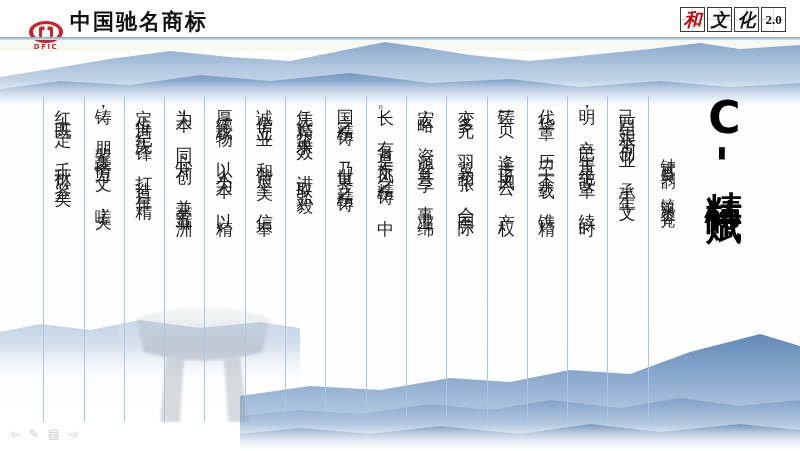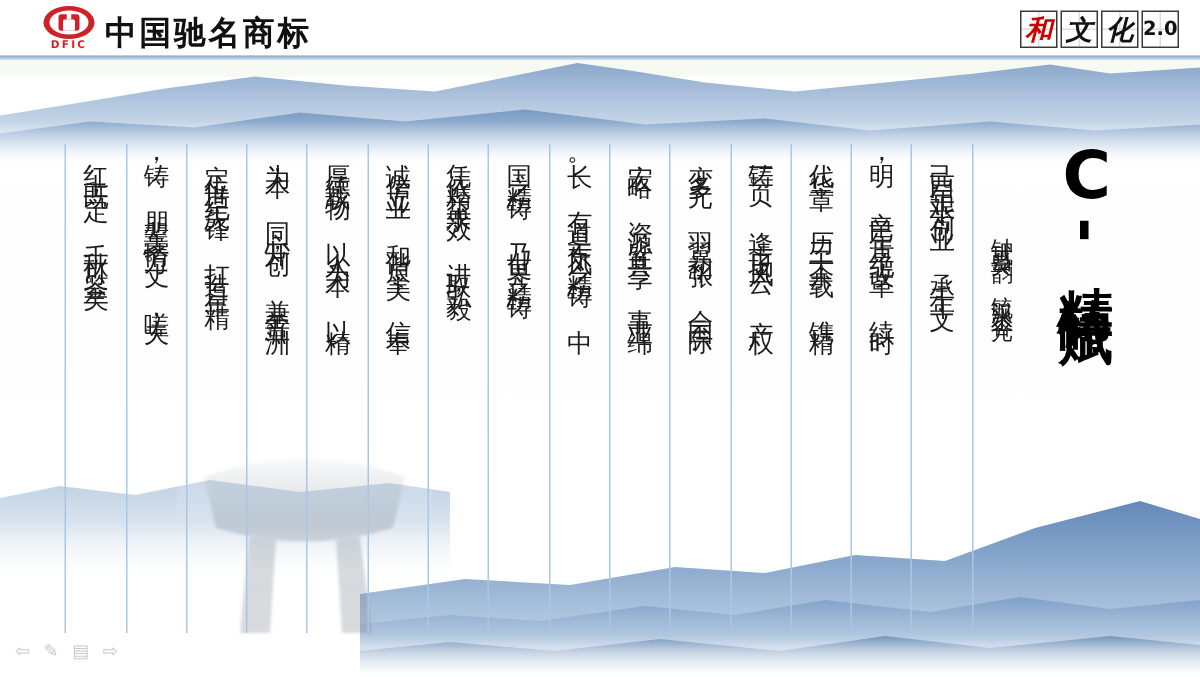--- a/index.html
+++ b/index.html
@@ -1,33 +1,33 @@
 <!DOCTYPE html>
 <html><head>
 <meta charset="utf-8">
 <style>
   html,body{margin:0;padding:0;background:#fff;}
   .slide{position:relative;width:800px;height:451px;background:linear-gradient(180deg,#ffffff 0%,#fdfefd 40%,#ffffff 100%);overflow:hidden;font-family:"DejaVu Sans","Liberation Sans",sans-serif;}
 
   
   .header{position:absolute;top:0;left:0;width:800px;height:37px;background:#fff;z-index:20;}
   .header-line{position:absolute;top:37px;left:0;width:800px;height:3px;background:linear-gradient(180deg,#8a9cab 0%,#a9c6de 45%,#cfe3f2 100%);z-index:20;}
-  .logo{position:absolute;left:26px;top:3px;width:40px;height:33px;text-align:center;}
+  .logo{position:absolute;left:26px;top:20px;width:40px;height:33px;text-align:center;}
   .logo svg{display:block;margin:0 auto;}
   .logo-abbr{display:block;font-size:7px;font-weight:bold;color:#cf2228;letter-spacing:1.5px;line-height:1;margin-top:0px;}
   .brand{position:absolute;left:70px;top:7px;font-size:21px;font-weight:900;color:#101010;letter-spacing:2px;transform:scaleY(1.05);transform-origin:top left;}
   .badge{position:absolute;right:14px;top:7px;display:flex;gap:2px;align-items:center;z-index:21;}
   .badge-chars{display:flex;gap:2px;}
   .hbox{width:25px;height:25px;border:1px solid #3a3a3a;box-sizing:border-box;
         background:linear-gradient(#dcdcdc,#dcdcdc) center/1px 100% no-repeat,
                    linear-gradient(#dcdcdc,#dcdcdc) center/100% 1px no-repeat,#fff;
         display:flex;align-items:center;justify-content:center;}
   .badge-chars .hbox span{font-family:"DejaVu Serif","Liberation Serif",serif;font-size:18px;font-weight:bold;font-style:italic;color:#111;}
   .badge-chars .hbox:first-of-type span{color:#cc0000;}
-  .hbox.ver span{font-size:13px;font-weight:bold;color:#111;}
+  .hbox.ver span{font-size:13px;font-weight:bold;color:#111;font-family:Liberation Serif, serif;}
 
   
   .mtn-top{position:absolute;left:0;top:37px;width:800px;height:72px;z-index:1;}
   .mtn-br{position:absolute;left:240px;top:316px;width:560px;height:135px;z-index:1;}
   .mtn-bl{position:absolute;left:0;top:302px;width:300px;height:85px;z-index:1;}
   .ding{position:absolute;left:118px;top:300px;width:170px;height:128px;opacity:.3;filter:blur(1.2px);z-index:2;}
 
   
   .vtitle{position:absolute;top:92px;right:50px;writing-mode:vertical-rl;color:#000;z-index:6;}
   .tprefix{font-size:44px;font-weight:700;text-orientation:upright;letter-spacing:2px;}

